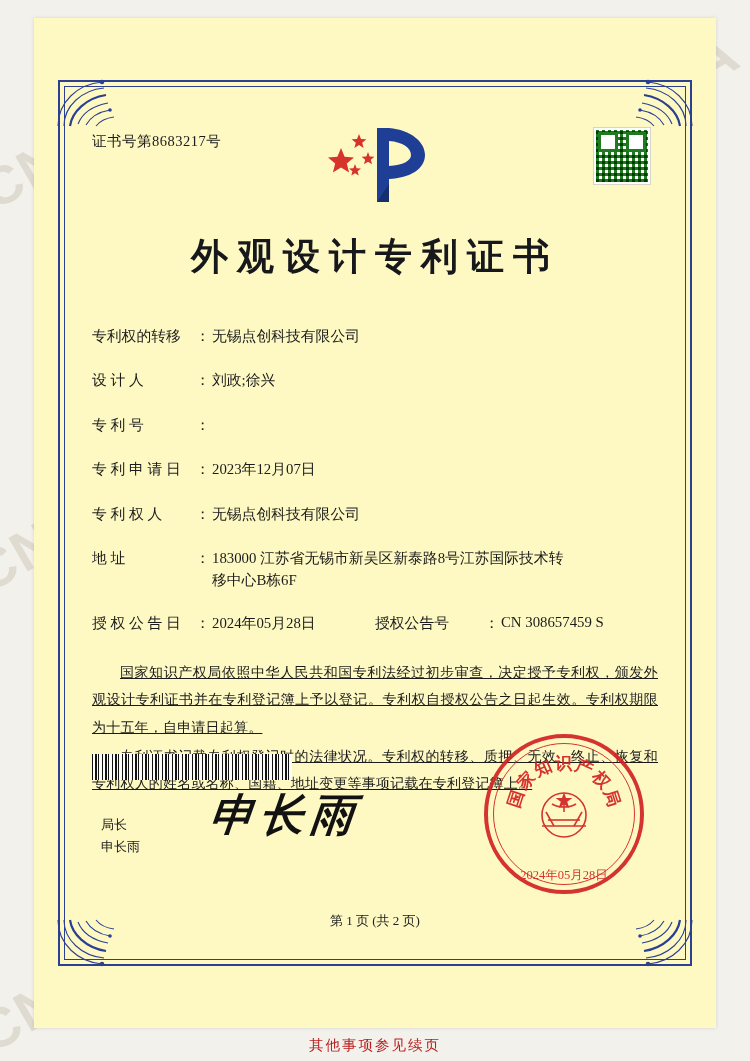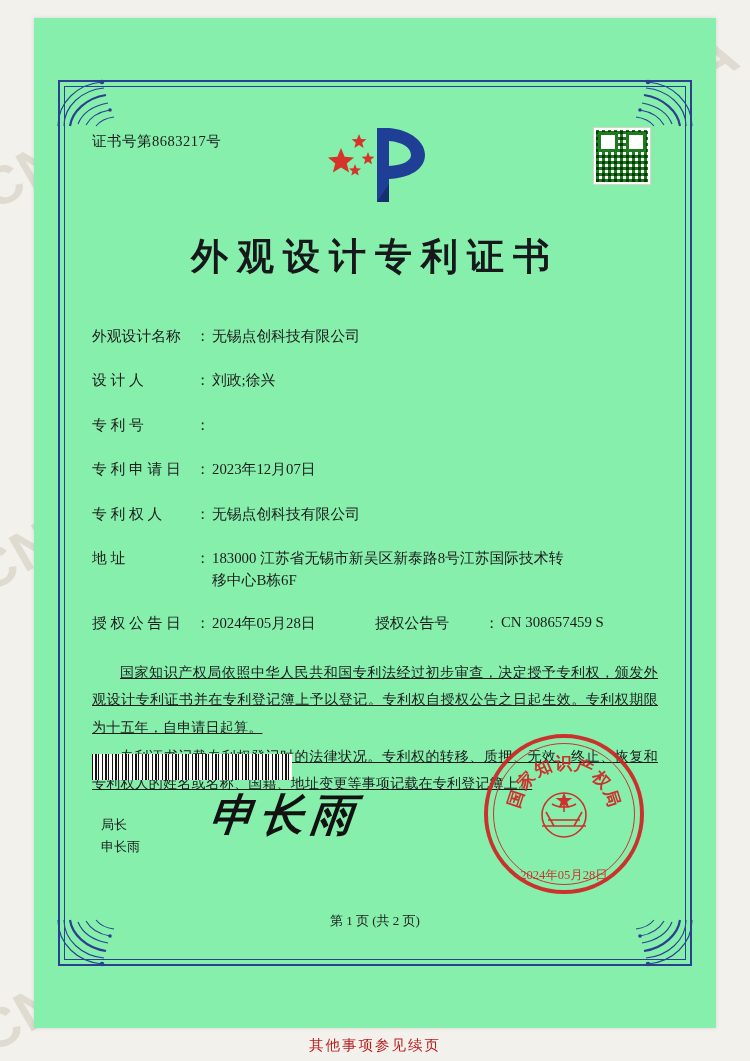--- a/index.html
+++ b/index.html
@@ -22,21 +22,21 @@
     opacity:.55;
     letter-spacing:2px;
     transform:rotate(-30deg);
     white-space:nowrap;
   }
 
   
   .page{
     position:absolute;left:34px;top:18px;
     width:682px;height:1010px;
-    background:#86efac;
+    background:#fef9c3;
     box-shadow:0 0 4px rgba(0,0,0,.12);
     z-index:1;
   }
 
   
   .border-outer{
     position:absolute;left:24px;top:62px;right:24px;bottom:62px;
     border:2px solid #2b3f93;
   }
   .border-inner{
@@ -302,21 +302,21 @@
 
       <div class="qr"></div>
     </div>
 
     <h1 class="title">外观设计专利证书</h1>
 
     <div class="fields">
 
       <div class="row">
         <div class="label">
-          <span>外观设计名称</span>
+          <span>专利权的转移</span>
             <span class="colon">：</span>
         </div>
         <div class="value">无锡点创科技有限公司</div>
       </div>
 
       <div class="row">
         <div class="label">
           <span>设 计 人</span>
             <span class="colon">：</span>
         </div>

